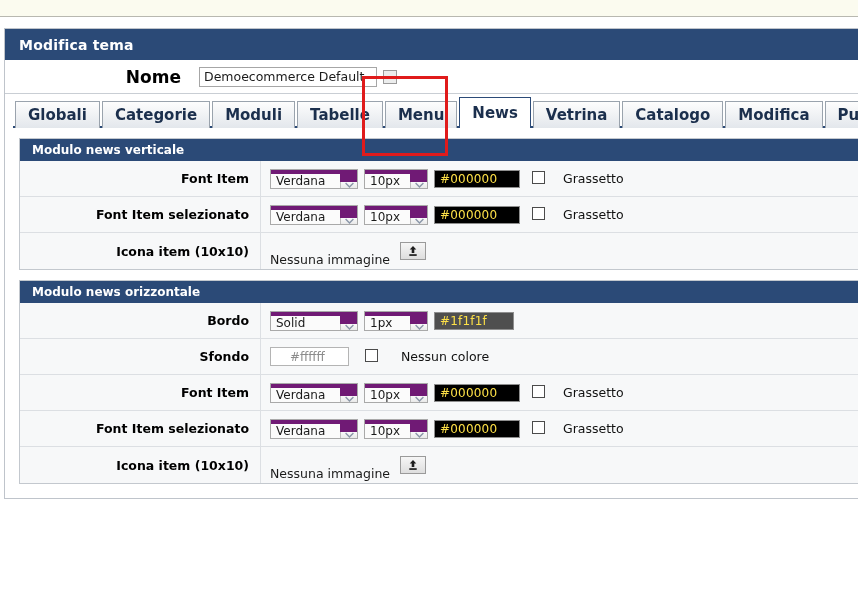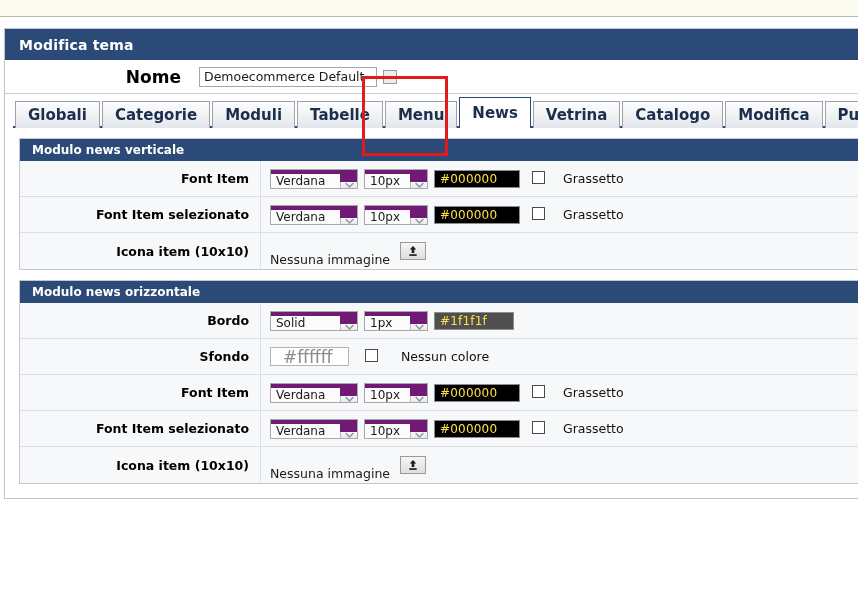--- a/index.html
+++ b/index.html
@@ -245,24 +245,24 @@
   }
   .colorfield.black { background: #000000; width: 86px; }
   .colorfield.dark  { background: #4f4f4f; width: 74px; }
 
   .lightfield {
     height: 19px;
     width: 79px;
     border: 1px solid #b4b4b4;
     background: #ffffff;
     color: #8c8c8c;
-    font-size: 17px;
-    display: flex;
-    align-items: center;
-    padding: 0 12px;
+    font-size: 12px;
+    display: flex;
+    align-items: center;
+    padding: 0 19px;
     box-sizing: border-box;
   }
 
   
   .cb-wrap {
     display: inline-flex;
     align-items: flex-start;
     gap: 18px;
     margin-left: 6px;
   }

